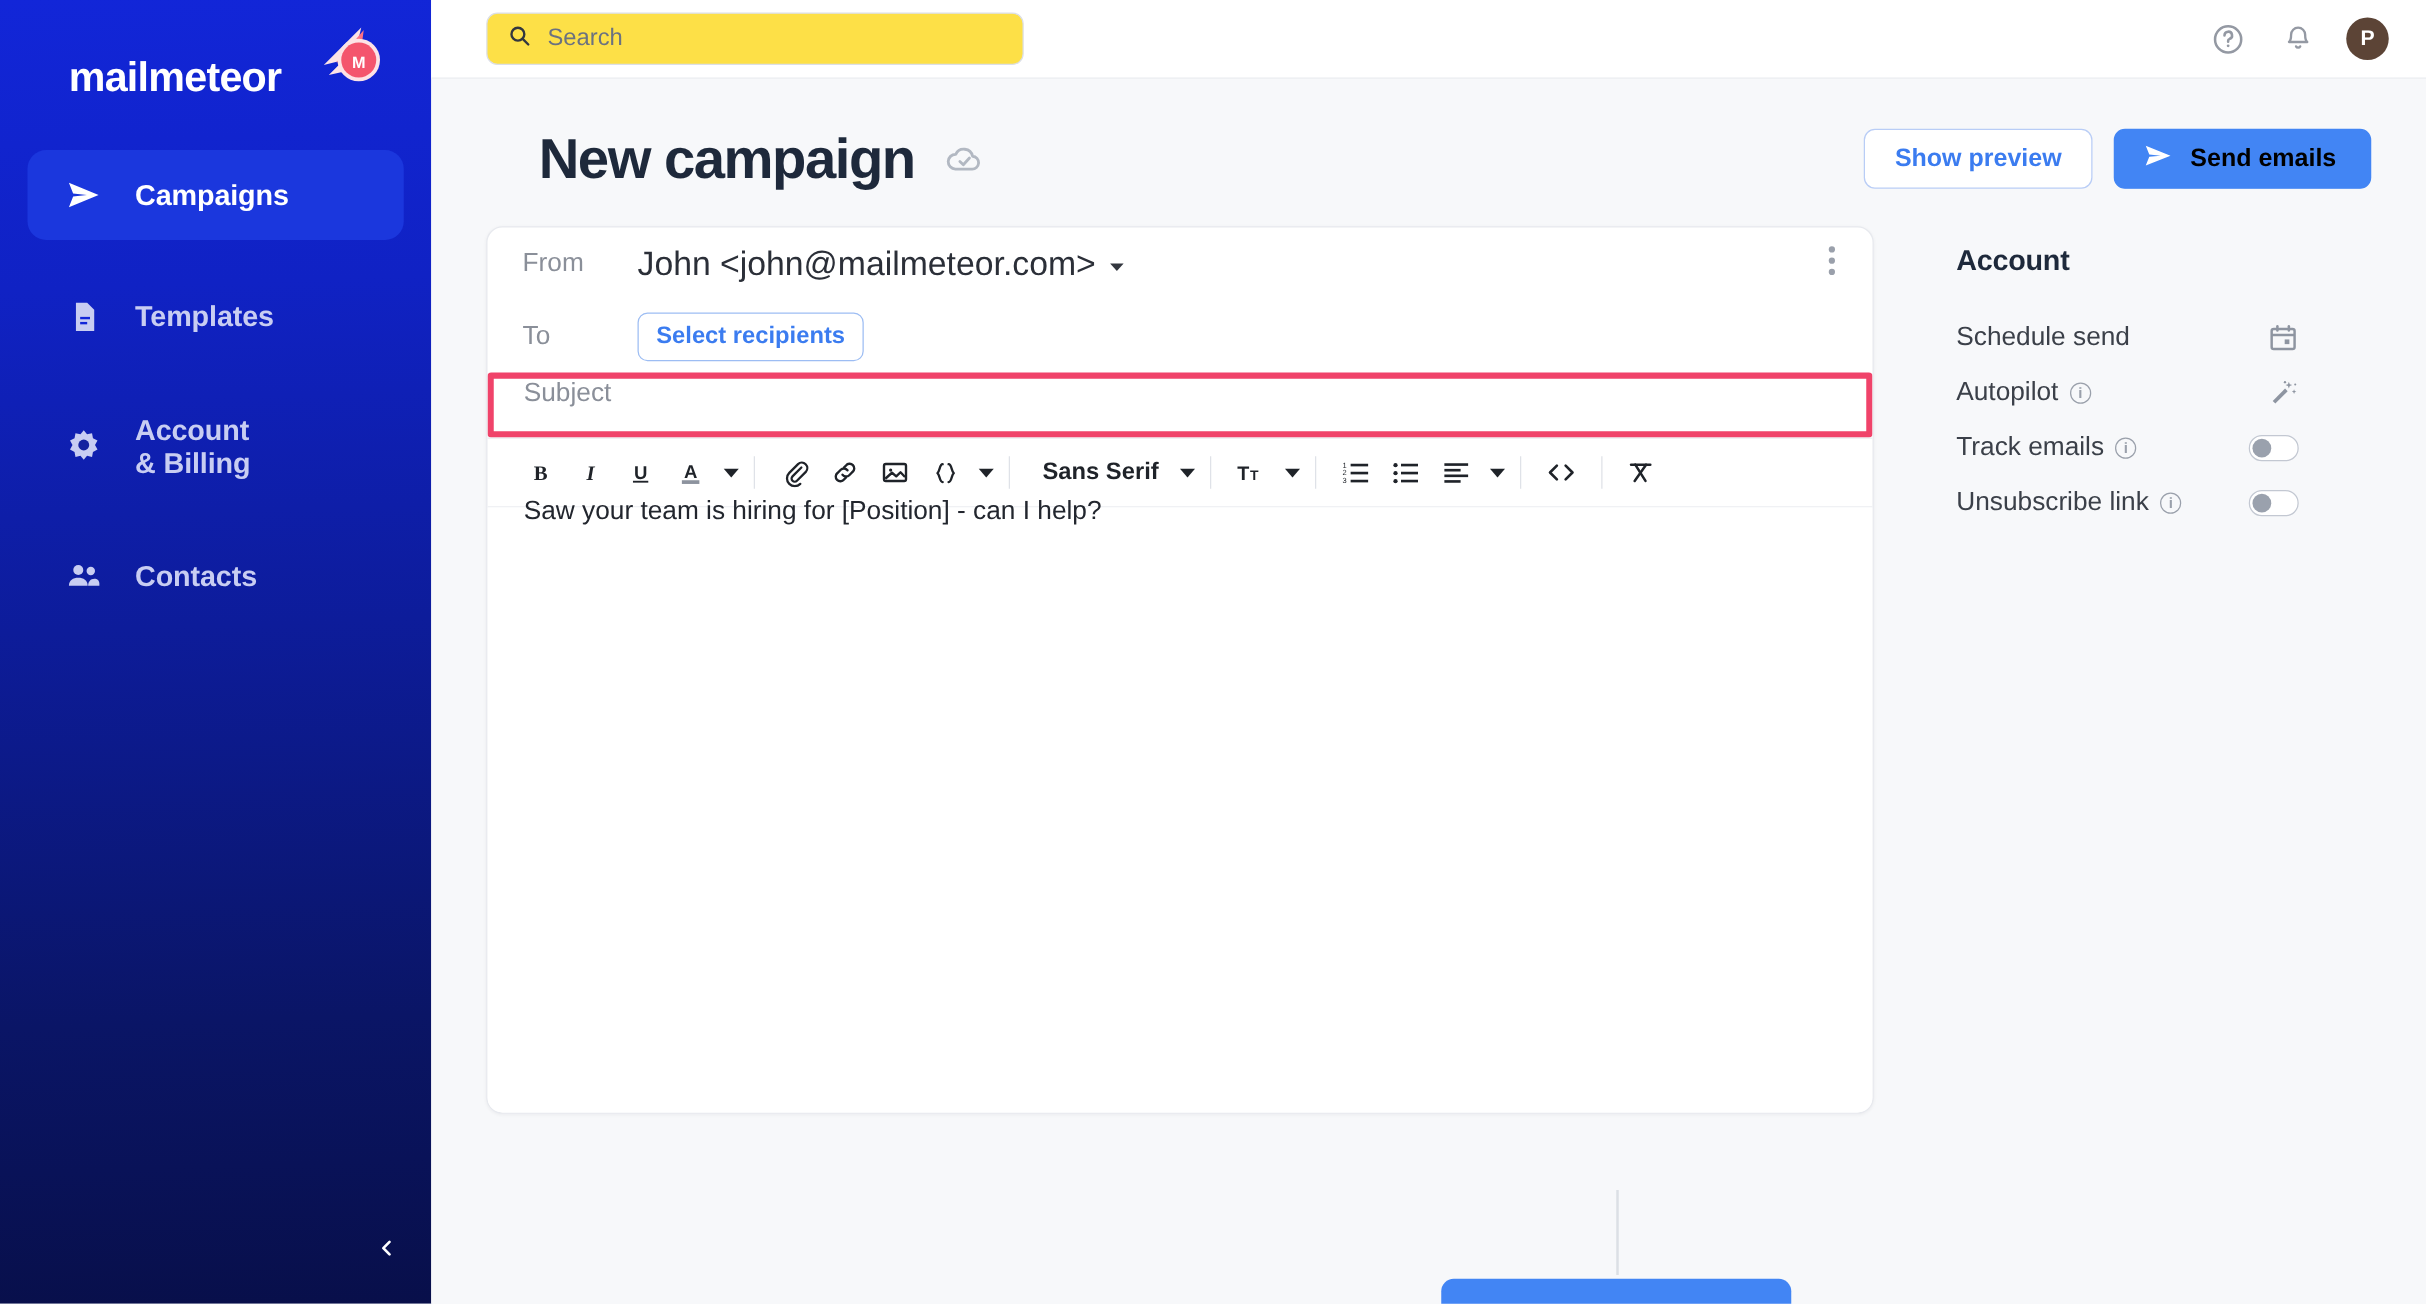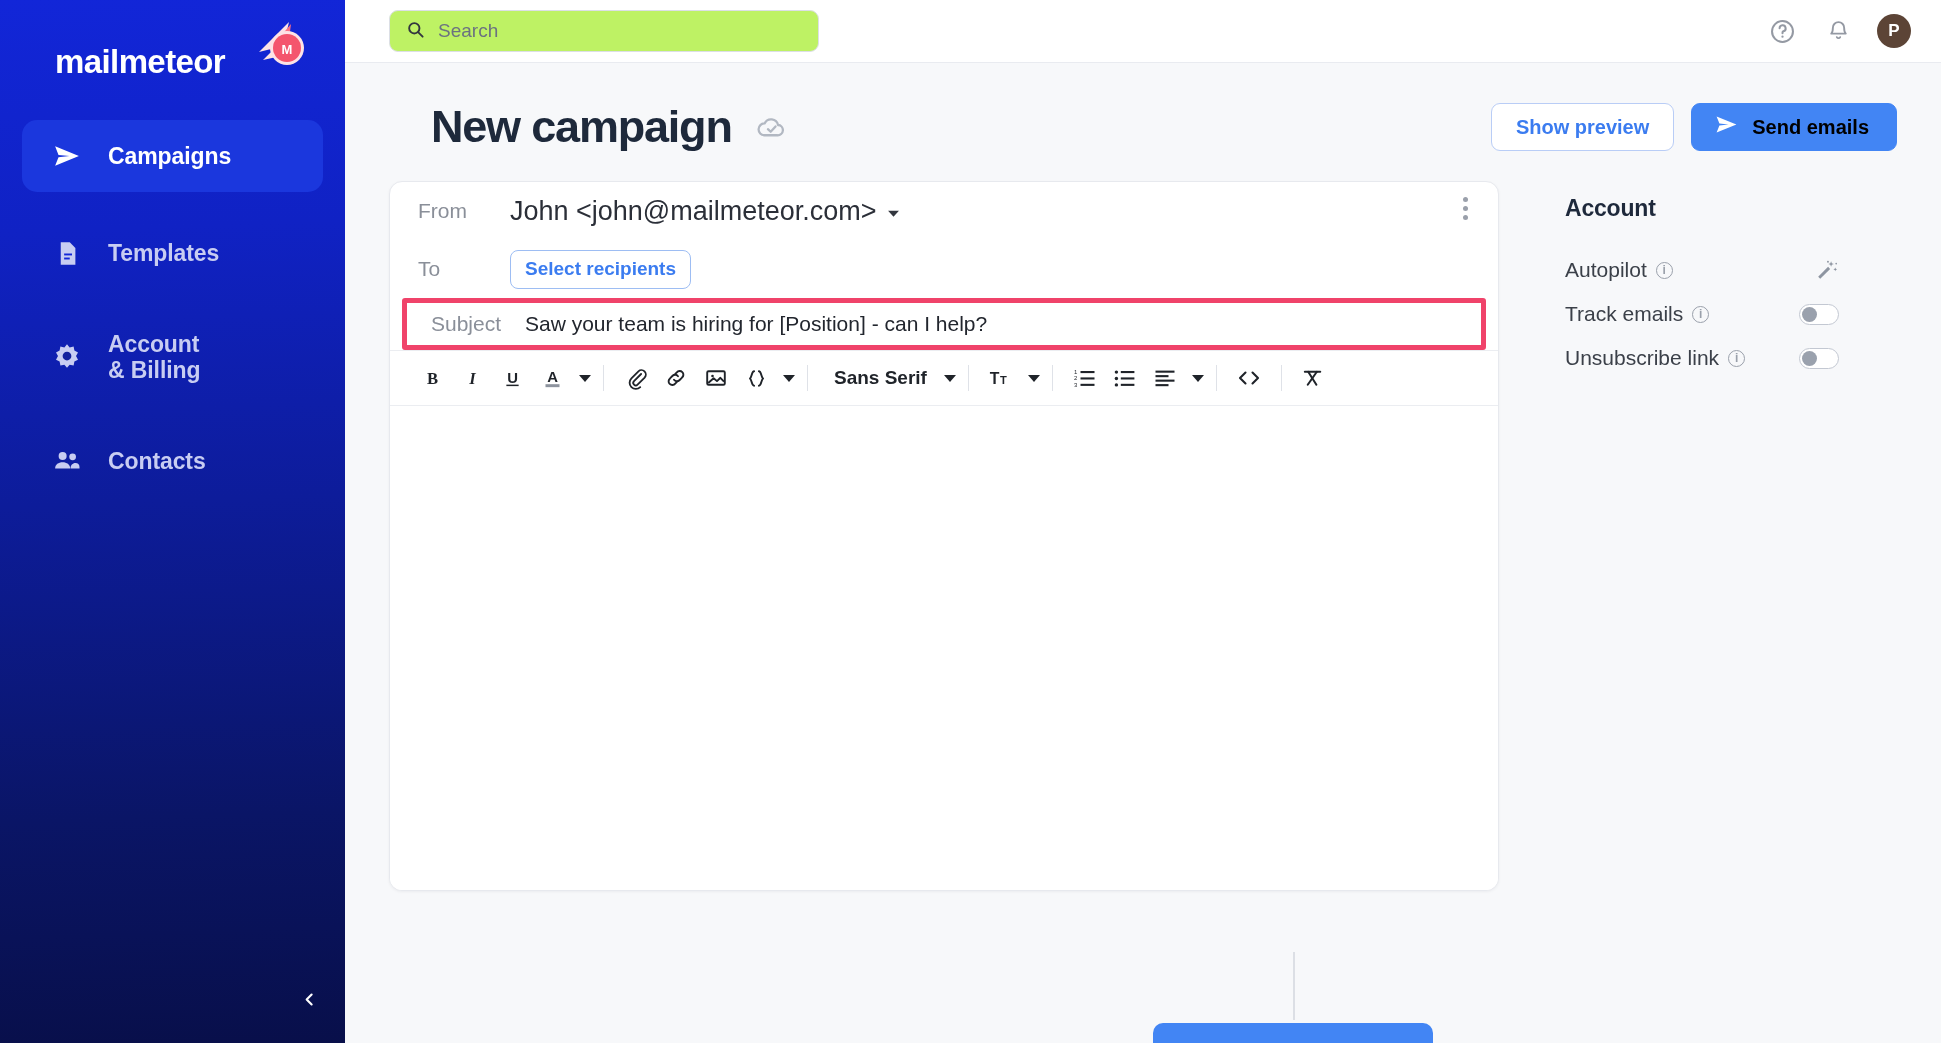--- a/index.html
+++ b/index.html
@@ -47,21 +47,21 @@
 
   
   .main { flex: 1; height: 1043px; position: relative; background: #f7f8fa; }
 
   .topbar {
     height: 63px; background: #ffffff; border-bottom: 1px solid #e9ebf0;
     display: flex; align-items: center; padding: 0 30px 0 44px;
   }
   .search-box {
     width: 430px; height: 42px; border: 1px solid #dcdfe6; border-radius: 9px;
-    display: flex; align-items: center; gap: 13px; padding: 0 16px; background: #bef264;
+    display: flex; align-items: center; gap: 13px; padding: 0 16px; background: #fde047;
   }
   .search-box .sb-txt { color: #6b7280; font-size: 19px; }
   .topbar-right { margin-left: auto; display: flex; align-items: center; gap: 22px; }
   .icon-btn { width: 34px; height: 34px; display: flex; align-items: center; justify-content: center; color: #9499a3; }
   .avatar {
     width: 34px; height: 34px; border-radius: 50%; background: #5c4436;
     color: #ffffff; font-size: 17px; font-weight: 600;
     display: flex; align-items: center; justify-content: center;
   }
 
@@ -92,22 +92,22 @@
   .row-to { height: 58px; }
   .sel-recip {
     border: 1px solid #9dbdf3; border-radius: 8px; color: #3b7cf0;
     font-size: 19px; font-weight: 700; height: 39px; padding: 0 14px;
     display: flex; align-items: center; background: #fff;
   }
   .kebab { position: absolute; right: 30px; top: 15px; color: #9aa0ab; display: flex; flex-direction: column; gap: 4px; }
   .kebab i { width: 5px; height: 5px; border-radius: 50%; background: #9aa0ab; display: block; }
 
   .row-subject {
-    height: 52px; margin: 0 12px; border: 5px solid #f0436a; border-radius: 3px;
-    display: flex; align-items: center; padding: 0 24px; background: #fff;
+    height: 52px; margin: 0 0; border: 5px solid #f0436a; border-radius: 3px;
+    display: flex; padding: 0 24px; background: #fff; flex-direction: column;
   }
   .row-subject .f-label { width: 94px; flex: 0 0 94px; color: #8a8f99; font-size: 21px; }
   .row-subject .f-val { color: #22262e; font-size: 21px; }
 
   .toolbar {
     height: 56px; border-top: 1px solid #ebedf1; border-bottom: 1px solid #ebedf1;
     display: flex; align-items: center; padding: 0 22px; gap: 0; color: #1f2329;
   }
   .tb { display: flex; align-items: center; justify-content: center; height: 40px; min-width: 40px; padding: 0 4px; }
   .tb-txt { font-size: 19px; font-weight: 700; padding: 0 10px 0 14px; }
@@ -416,20 +416,34 @@
               </svg>
           </span>
         </div>
 
         <div class="body-area"></div>
       </div>
 
       <div class="settings">
         <h3>Account</h3>
 
+        <div class="set-row">
+          <span class="set-label">
+            <span>Schedule send</span>
+          </span>
+          <span class="set-ctrl">
+            <svg width="25" height="25" viewBox="0 0 24 24" fill="none" stroke="#8e95a1" stroke-width="1.9">
+                <rect x="3.2" y="5" width="17.6" height="15.4" rx="1.6"></rect>
+                <line x1="3.2" y1="9.6" x2="20.8" y2="9.6"></line>
+                <line x1="7.6" y1="2.8" x2="7.6" y2="6.2" stroke-linecap="round"></line>
+                <line x1="16.4" y1="2.8" x2="16.4" y2="6.2" stroke-linecap="round"></line>
+                <rect x="13.2" y="13" width="3.6" height="3.6" fill="#8e95a1" stroke="none"></rect>
+              </svg>
+          </span>
+        </div>
 
         <div class="set-row">
           <span class="set-label">
             <span>Autopilot</span>
             <i class="info-i">i</i>
           </span>
           <span class="set-ctrl">
             <svg width="25" height="25" viewBox="0 0 24 24" fill="#8e95a1">
                 <path d="M4.5 19.5 14 10 16 12 6.5 21.5z" transform="translate(-0.5,-1.5)"></path>
                 <path d="M16.4 3.2l.7 1.9 1.9.7-1.9.7-.7 1.9-.7-1.9-1.9-.7 1.9-.7z"></path>

